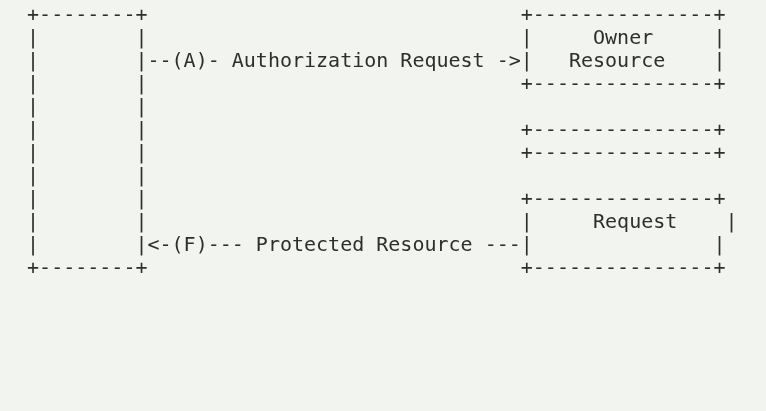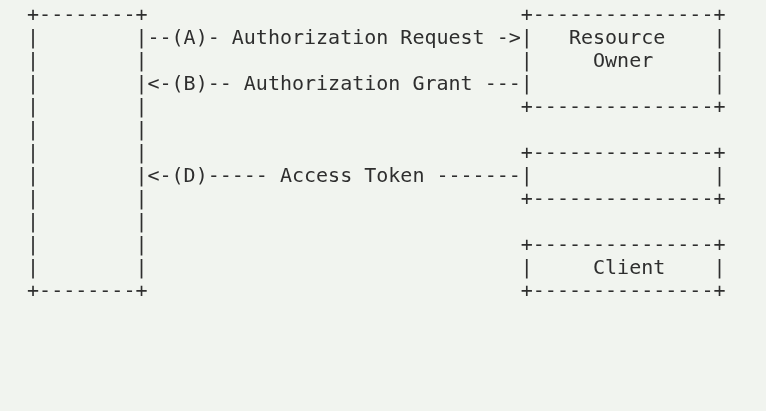--- a/index.html
+++ b/index.html
@@ -26,25 +26,24 @@
   .ascii-line {
     white-space: pre;
     height: 23px;
   }
 </style>
 </head>
 <body style="background: rgb(241, 244, 239);">
 
 <div class="ascii-diagram" style="color: rgb(46, 46, 46);">
   <div class="ascii-line">  +--------+                               +---------------+</div>
+  <div class="ascii-line">  |        |                               |     Owner     |</div>
   <div class="ascii-line">  |        |--(A)- Authorization Request -&gt;|   Resource    |</div>
-  <div class="ascii-line">  |        |                               |     Owner     |</div>
-  <div class="ascii-line">  |        |&lt;-(B)-- Authorization Grant ---|               |</div>
   <div class="ascii-line">  |        |                               +---------------+</div>
   <div class="ascii-line">  |        |</div>
   <div class="ascii-line">  |        |                               +---------------+</div>
-  <div class="ascii-line">  |        |&lt;-(D)----- Access Token -------|               |</div>
   <div class="ascii-line">  |        |                               +---------------+</div>
   <div class="ascii-line">  |        |</div>
   <div class="ascii-line">  |        |                               +---------------+</div>
-  <div class="ascii-line">  |        |                               |     Client    |</div>
+  <div class="ascii-line">  |        |                               |     Request    |</div>
+  <div class="ascii-line">  |        |&lt;-(F)--- Protected Resource ---|               |</div>
   <div class="ascii-line">  +--------+                               +---------------+</div>
 </div>
 
 </body></html>

